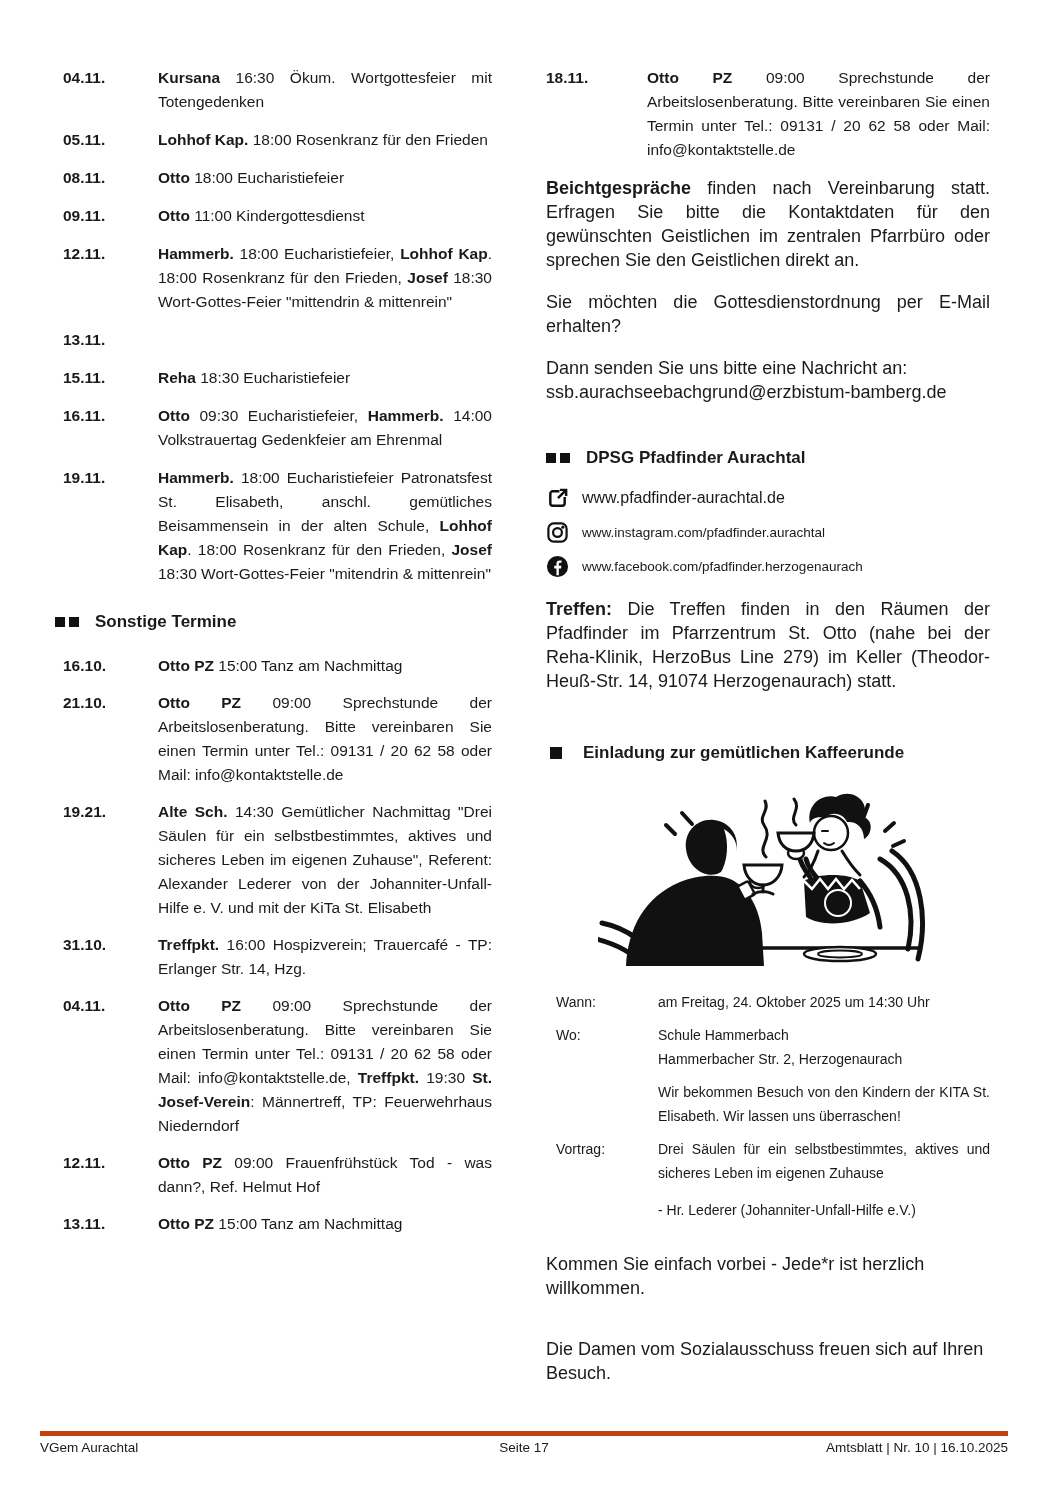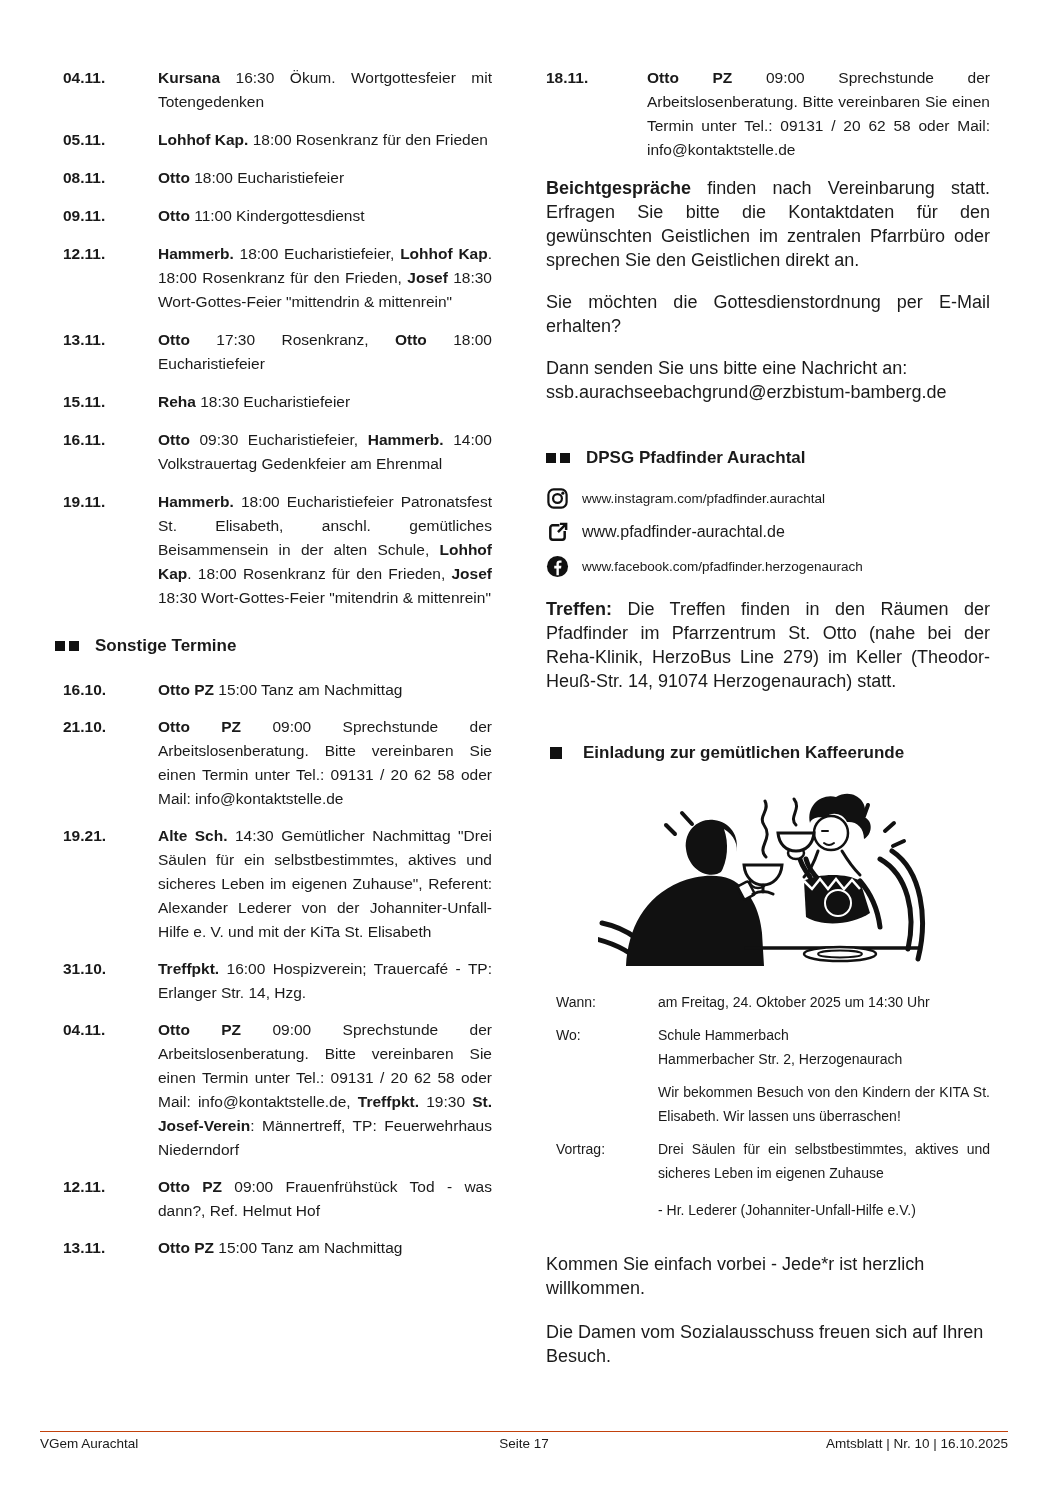--- a/index.html
+++ b/index.html
@@ -46,24 +46,24 @@
   .illustration{margin:18px 0 0 52px;width:330px;height:185px;}
 
   
   .details{margin-top:20px;padding-left:10px;}
   .detail-row{display:flex;font-size:14px;line-height:24px;margin-bottom:9px;}
   .detail-row .dlabel{width:102px;flex:none;}
   .detail-row .dvalue{flex:1;text-align:justify;}
   .dpara{margin:0 0 13px 0;}
   .detail-row:last-child .dpara:last-child,.dpara:only-child{margin-bottom:0;}
   #closing1{margin-top:30px;text-align:left;}
-  #closing2{margin-top:20px;text-align:left;}
-
-  
-  .footer{position:absolute;left:40px;right:38px;top:1431px;border-top:1px solid #c2410c;}
+  #closing2{margin-top:37px;text-align:left;}
+
+  
+  .footer{position:absolute;left:40px;right:38px;top:1431px;border-top:5px solid #c2410c;}
   .footer-row{display:flex;font-size:13.5px;padding-top:4px;}
   .footer-row .f-left{width:33%;}
   .footer-row .f-center{width:34%;text-align:center;}
   .footer-row .f-right{width:33%;text-align:right;}
 
   .ill-stroke{fill:none;stroke:#111;stroke-linecap:round;}
 </style>
 </head>
 <body>
 
@@ -87,21 +87,20 @@
           <div class="event">
             <div class="edate">09.11.</div>
             <div class="etext"><span class="b">Otto</span><span> 11:00 Kindergottesdienst</span></div>
           </div>
           <div class="event">
             <div class="edate">12.11.</div>
             <div class="etext"><span class="b">Hammerb.</span><span> 18:00 Eucharistiefeier, </span><span class="b">Lohhof Kap</span><span>. 18:00 Rosenkranz für den Frieden, </span><span class="b">Josef</span><span> 18:30 Wort-Gottes-Feier "mittendrin &amp; mittenrein"</span></div>
           </div>
           <div class="event">
             <div class="edate">13.11.</div>
-            <div class="etext"><span class="b">Otto</span><span> 17:30 Rosenkranz, </span><span class="b">Otto</span><span> 18:00 Eucharistiefeier</span></div>
           </div>
           <div class="event">
             <div class="edate">15.11.</div>
             <div class="etext"><span class="b">Reha</span><span> 18:30 Eucharistiefeier</span></div>
           </div>
           <div class="event">
             <div class="edate">16.11.</div>
             <div class="etext"><span class="b">Otto</span><span> 09:30 Eucharistiefeier, </span><span class="b">Hammerb.</span><span> 14:00 Volkstrauertag Gedenkfeier am Ehrenmal</span></div>
           </div>
           <div class="event">
@@ -169,40 +168,40 @@
 
       <div id="dpsg-heading" class="sec-heading">
         <span class="bullets">
             <span class="sq"></span>
             <span class="sq"></span>
           </span>
         <span>DPSG Pfadfinder Aurachtal</span>
       </div>
 
       <div class="links">
+          <div class="link-row big">
+            <span class="licon">
+              <svg viewBox="0 0 24 24">
+                <path d="M14 4.5H7A2.5 2.5 0 0 0 4.5 7v10A2.5 2.5 0 0 0 7 19.5h10a2.5 2.5 0 0 0 2.5-2.5v-6.5" fill="none" stroke="#111" stroke-width="2.6"></path>
+                <path d="M12.5 11.5 20.5 3.5" stroke="#111" stroke-width="2.6" fill="none"></path>
+                <path d="M14.5 3h6.5v6.5" fill="none" stroke="#111" stroke-width="2.6"></path>
+              </svg>
+            </span>
+            <span class="ltext">www.pfadfinder-aurachtal.de</span>
+          </div>
           <div class="link-row">
             <span class="licon">
               <svg viewBox="0 0 24 24">
                 <rect x="2.5" y="2.5" width="19" height="19" rx="5.5" fill="none" stroke="#111" stroke-width="2.3"></rect>
                 <circle cx="12" cy="12" r="4.6" fill="none" stroke="#111" stroke-width="2.3"></circle>
                 <circle cx="17.6" cy="6.4" r="1.6" fill="#111"></circle>
               </svg>
             </span>
             <span class="ltext">www.instagram.com/pfadfinder.aurachtal</span>
           </div>
-          <div class="link-row big">
-            <span class="licon">
-              <svg viewBox="0 0 24 24">
-                <path d="M14 4.5H7A2.5 2.5 0 0 0 4.5 7v10A2.5 2.5 0 0 0 7 19.5h10a2.5 2.5 0 0 0 2.5-2.5v-6.5" fill="none" stroke="#111" stroke-width="2.6"></path>
-                <path d="M12.5 11.5 20.5 3.5" stroke="#111" stroke-width="2.6" fill="none"></path>
-                <path d="M14.5 3h6.5v6.5" fill="none" stroke="#111" stroke-width="2.6"></path>
-              </svg>
-            </span>
-            <span class="ltext">www.pfadfinder-aurachtal.de</span>
-          </div>
           <div class="link-row">
             <span class="licon">
               <svg viewBox="0 0 24 24">
                 <circle cx="12" cy="12" r="11" fill="#111"></circle>
                 <path d="M13.4 21v-7h2.3l.4-2.7h-2.7V9.6c0-.8.3-1.4 1.5-1.4h1.3V5.8c-.3 0-1.1-.1-2-.1-2 0-3.3 1.2-3.3 3.4v2.2H8.6V14h2.3v7z" fill="#fff"></path>
               </svg>
             </span>
             <span class="ltext">www.facebook.com/pfadfinder.herzogenaurach</span>
           </div>
         </div>

